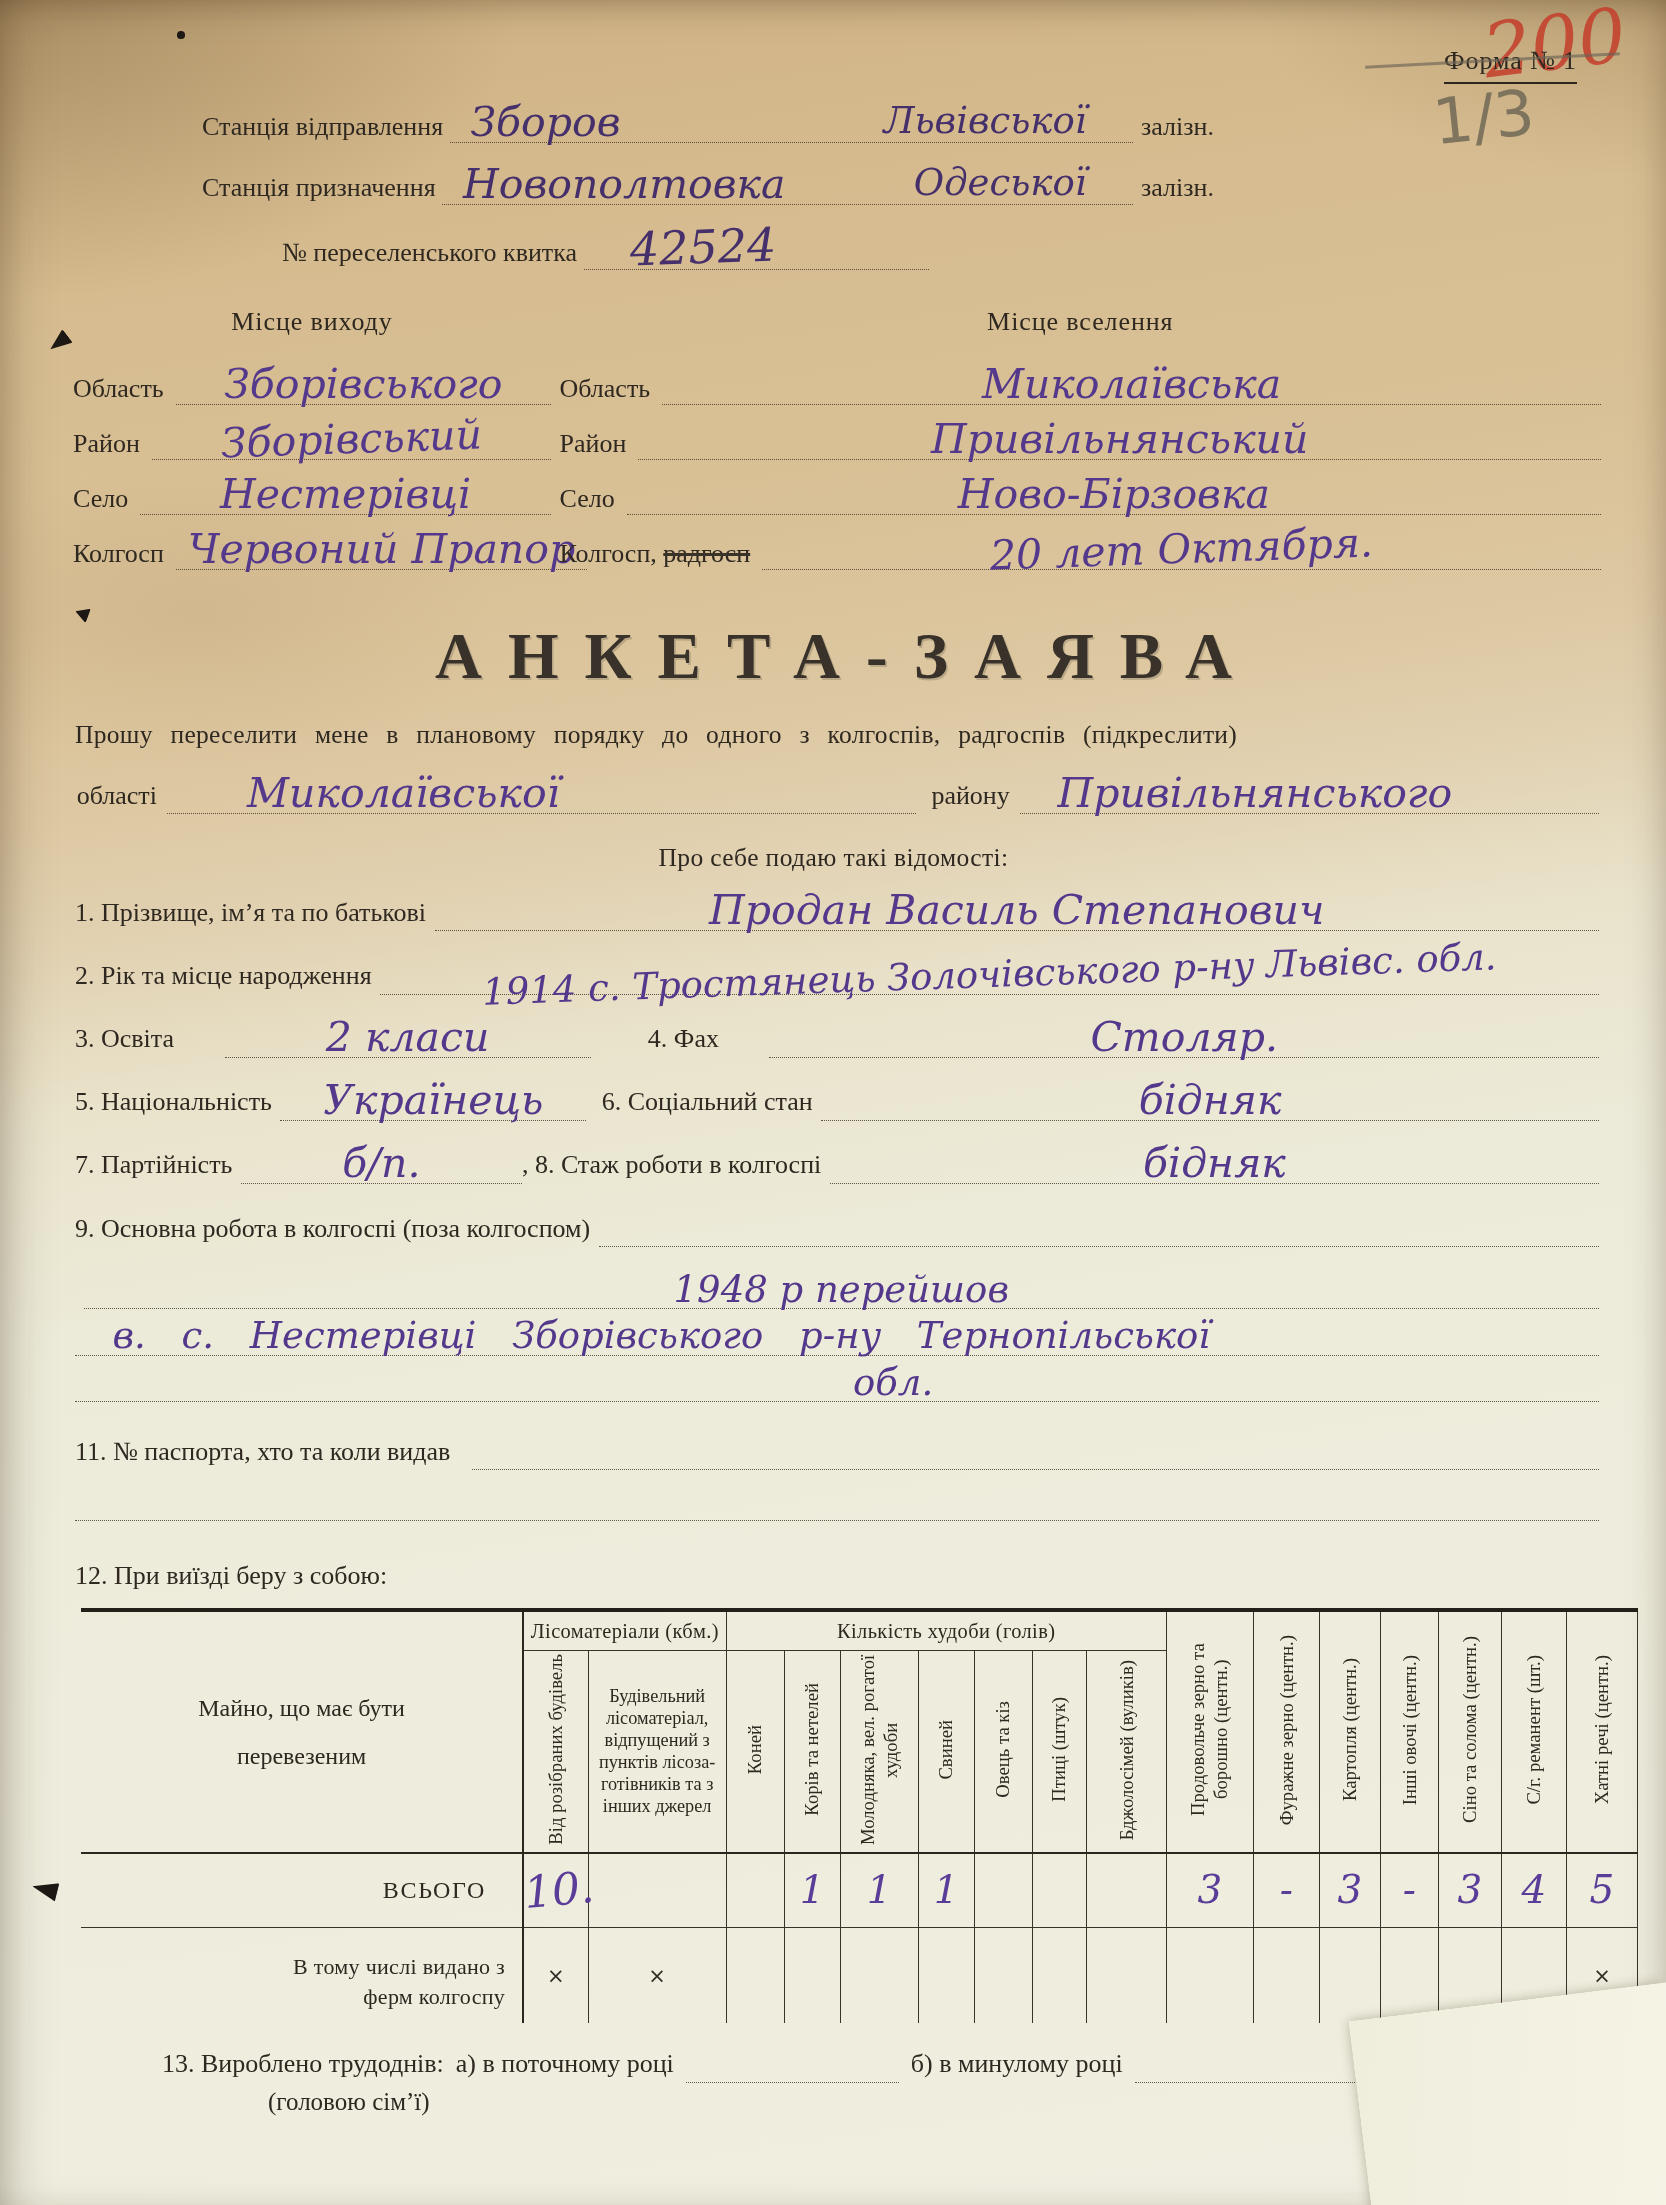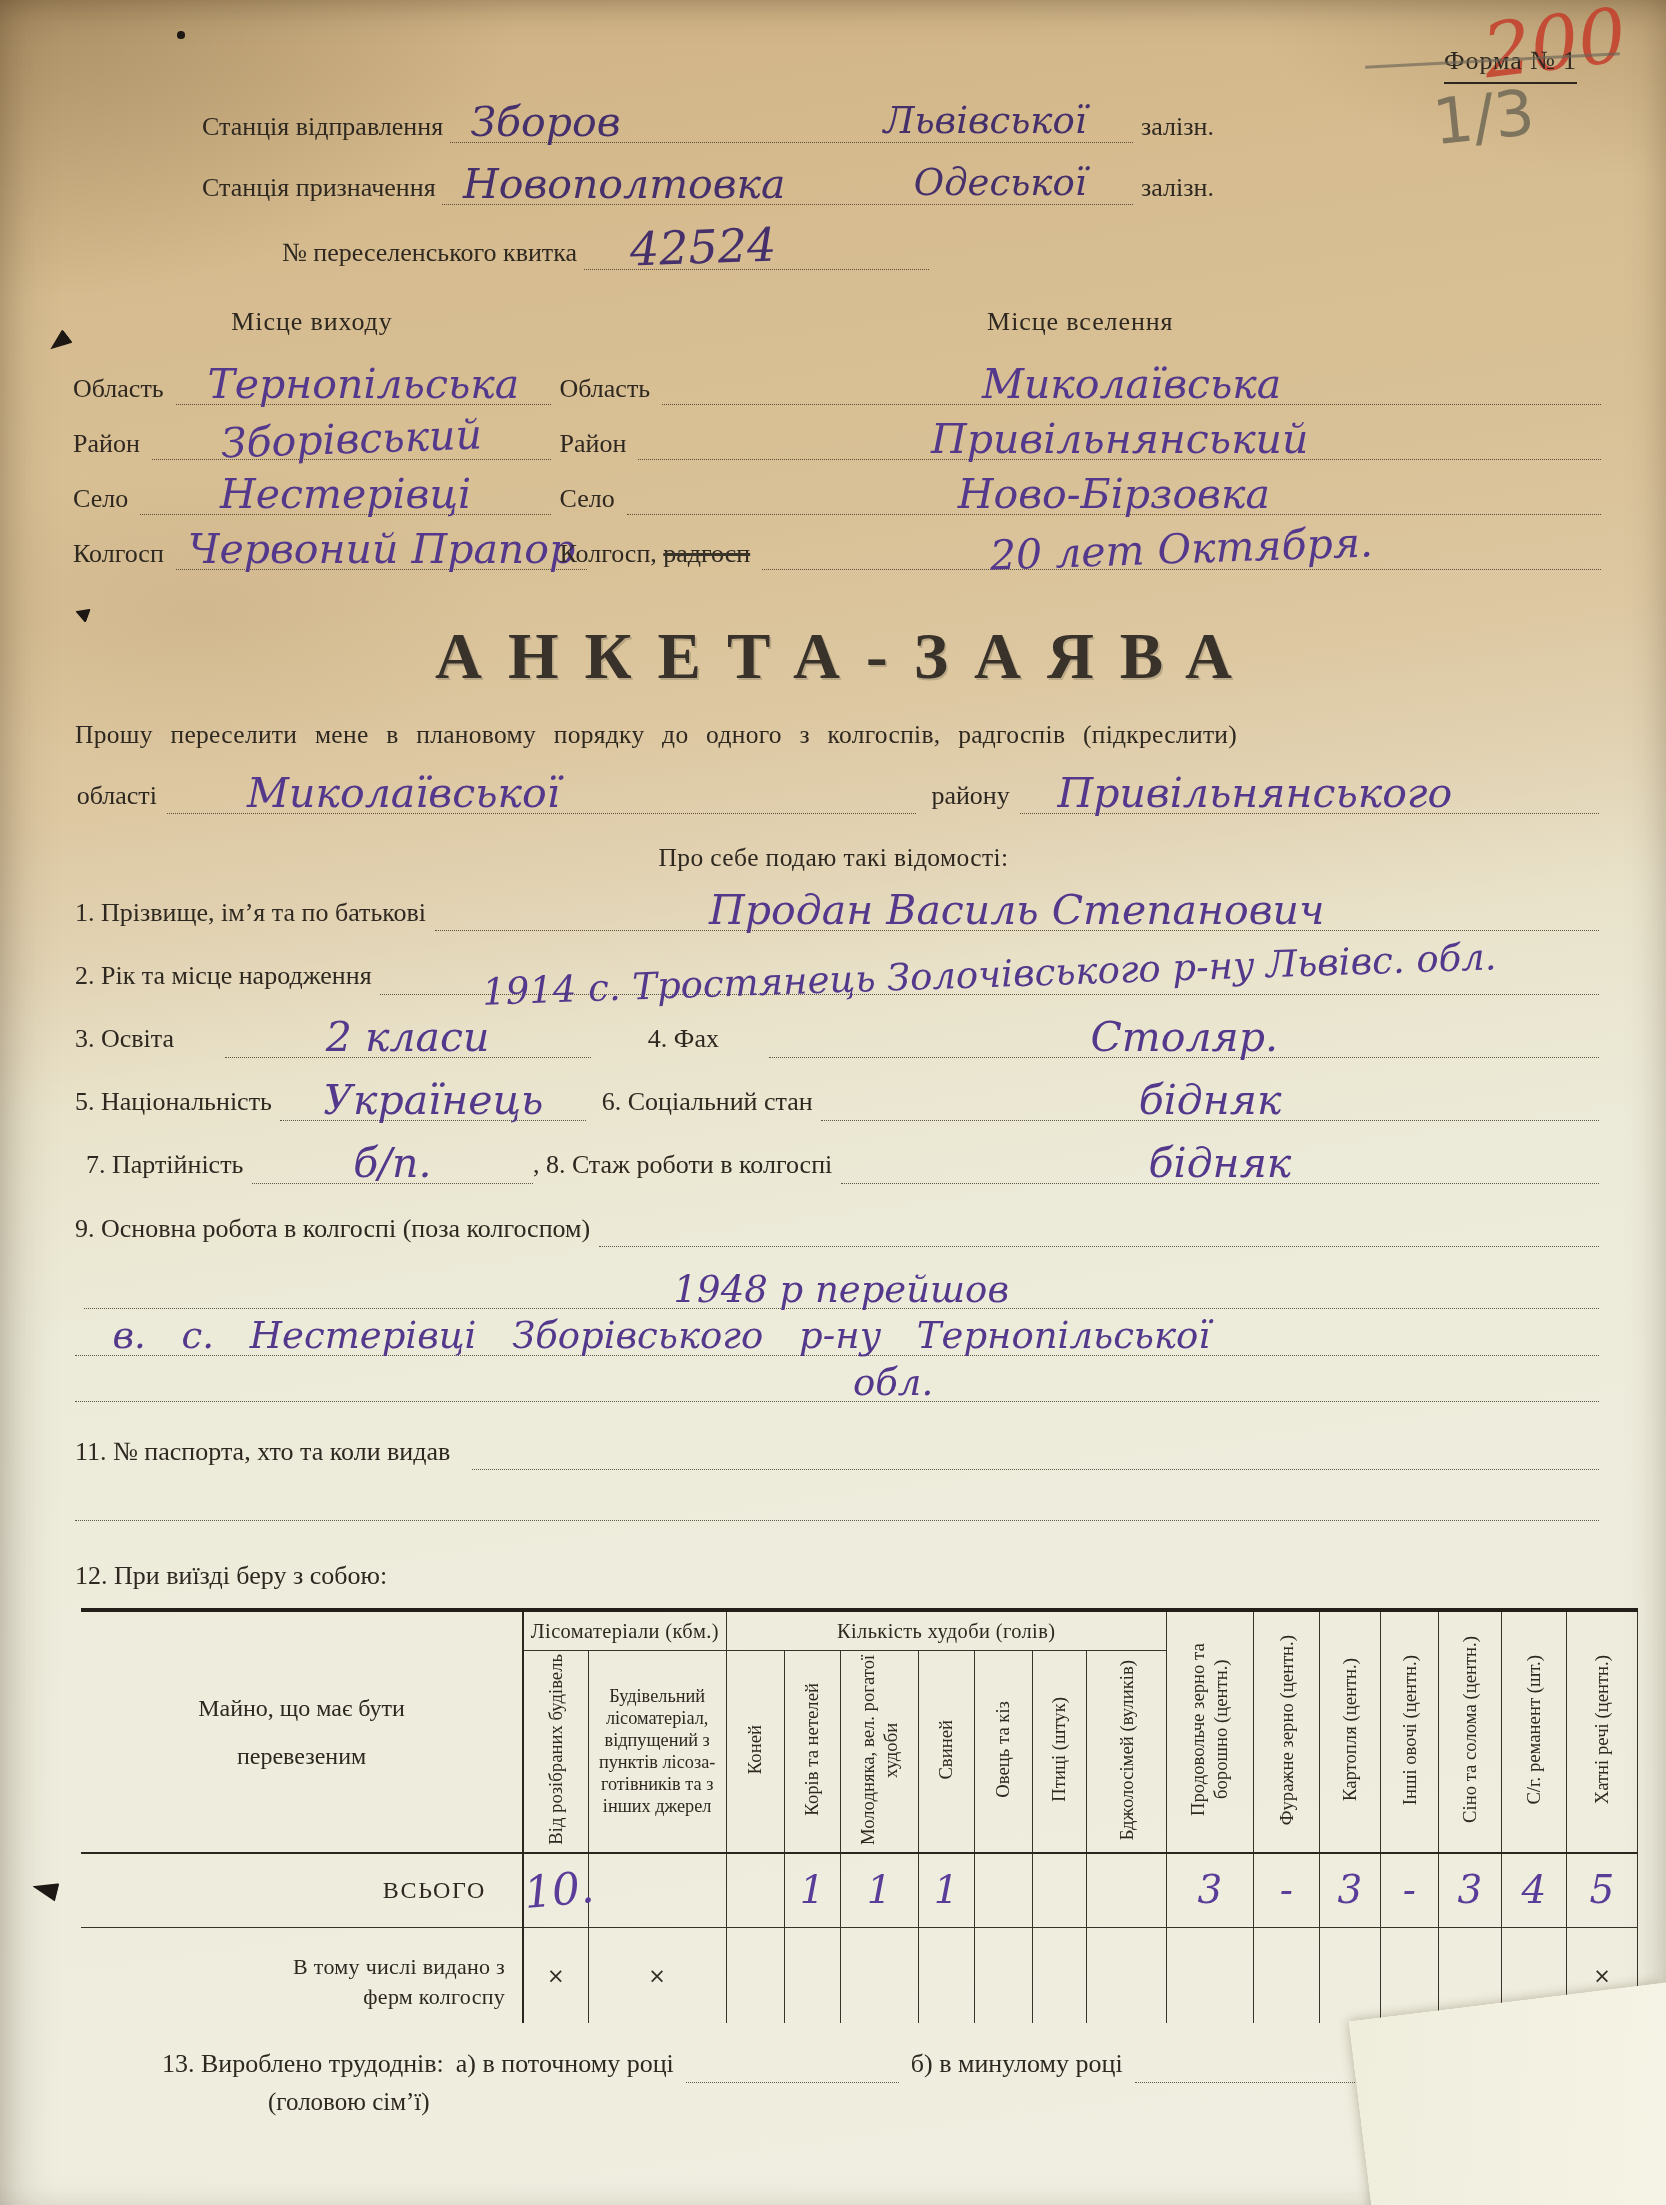--- a/index.html
+++ b/index.html
@@ -213,21 +213,21 @@
       </span>
     </div>
   </div>
 
   <div class="places">
     <div class="place-col left">
       <div class="place-title">Місце виходу</div>
       <div class="place-row">
         <span class="plbl">Область</span>
         <span class="fill">
-          <span class="hw hw-48">Тернопільська</span>
+          <span class="hw hw-48">Зборівського</span>
         </span>
       </div>
       <div class="place-row">
         <span class="plbl">Район</span>
         <span class="fill">
           <span class="hw hw-48 tilt-l">Зборівський</span>
         </span>
       </div>
       <div class="place-row">
         <span class="plbl">Село</span>
@@ -318,21 +318,21 @@
       <span class="lbl">5. Національність</span>
       <span class="fill w360">
         <span class="hw hw-48">Українець</span>
       </span>
       <span class="lbl mid-lbl">6. Соціальний стан</span>
       <span class="fill">
         <span class="hw hw-48">бідняк</span>
       </span>
     </div>
 
-    <div class="item-line" style="margin-top:27px;margin-left:11px;">
+    <div class="item-line" style="margin-top:27px;">
       <span class="lbl">7. Партійність</span>
       <span class="fill w330">
         <span class="hw hw-48">б/п.</span>
       </span>
       <span class="lbl">, 8. Стаж роботи в колгоспі</span>
       <span class="fill">
         <span class="hw hw-48">бідняк</span>
       </span>
     </div>
 

